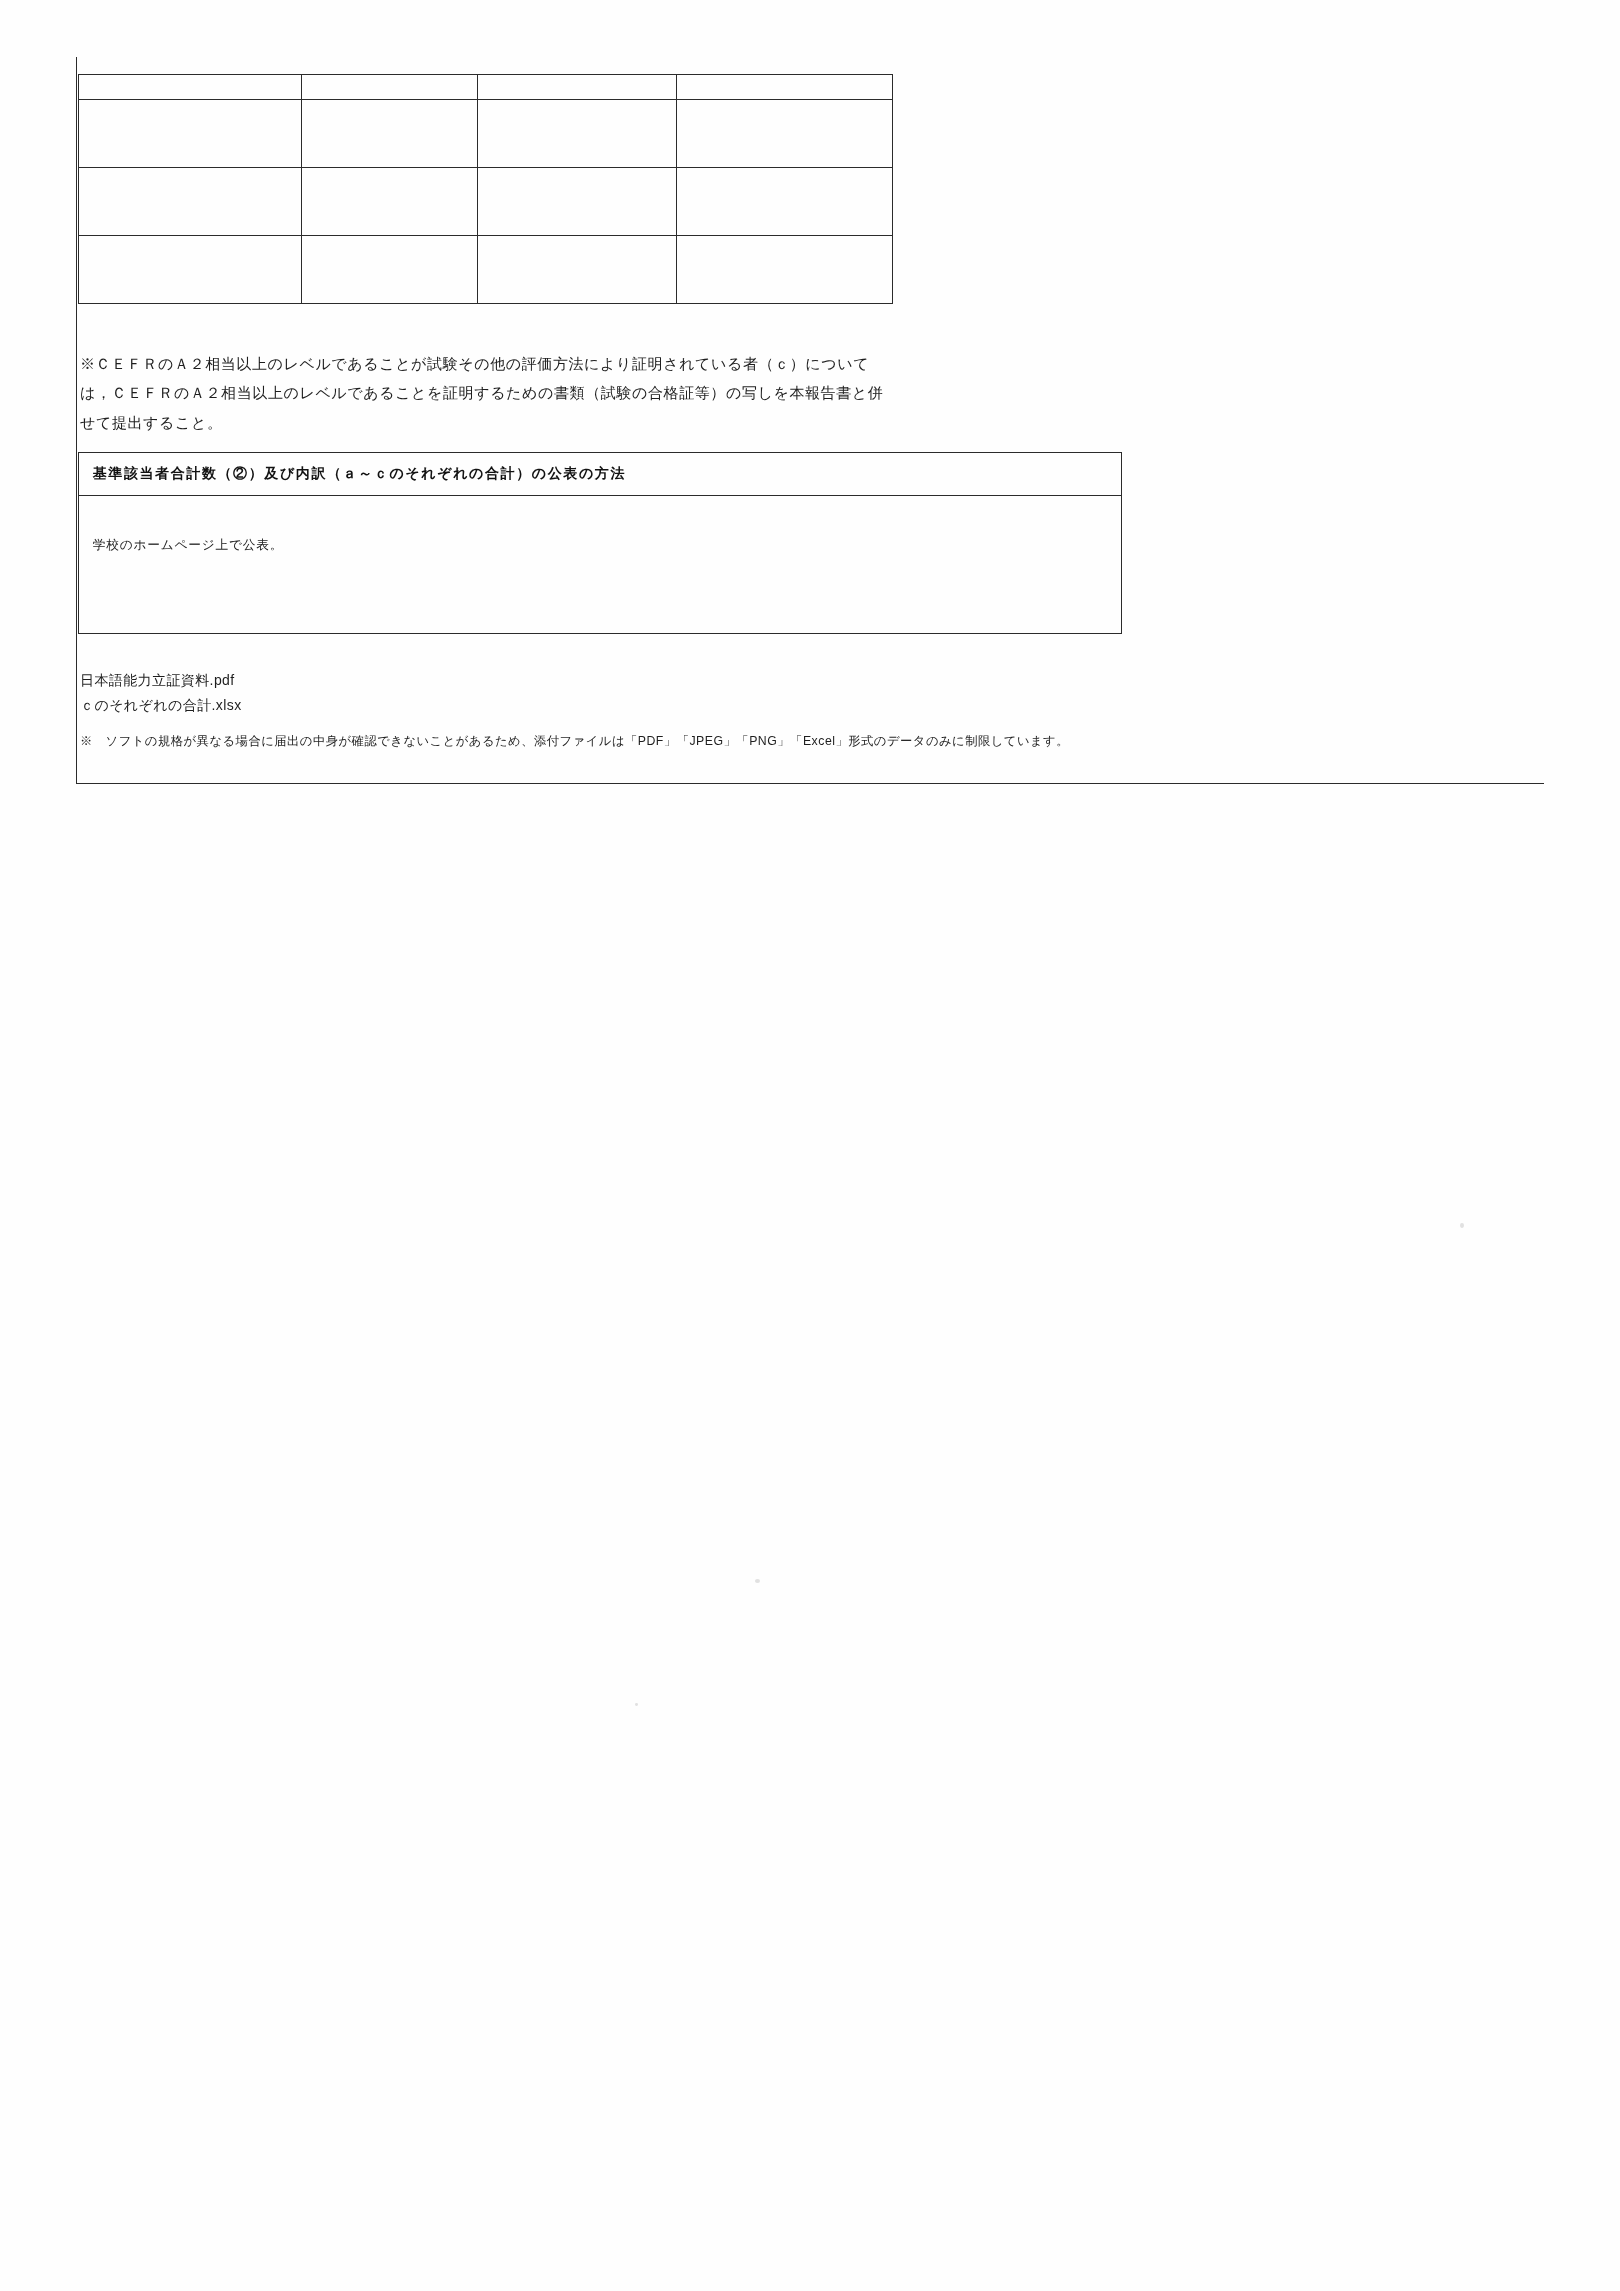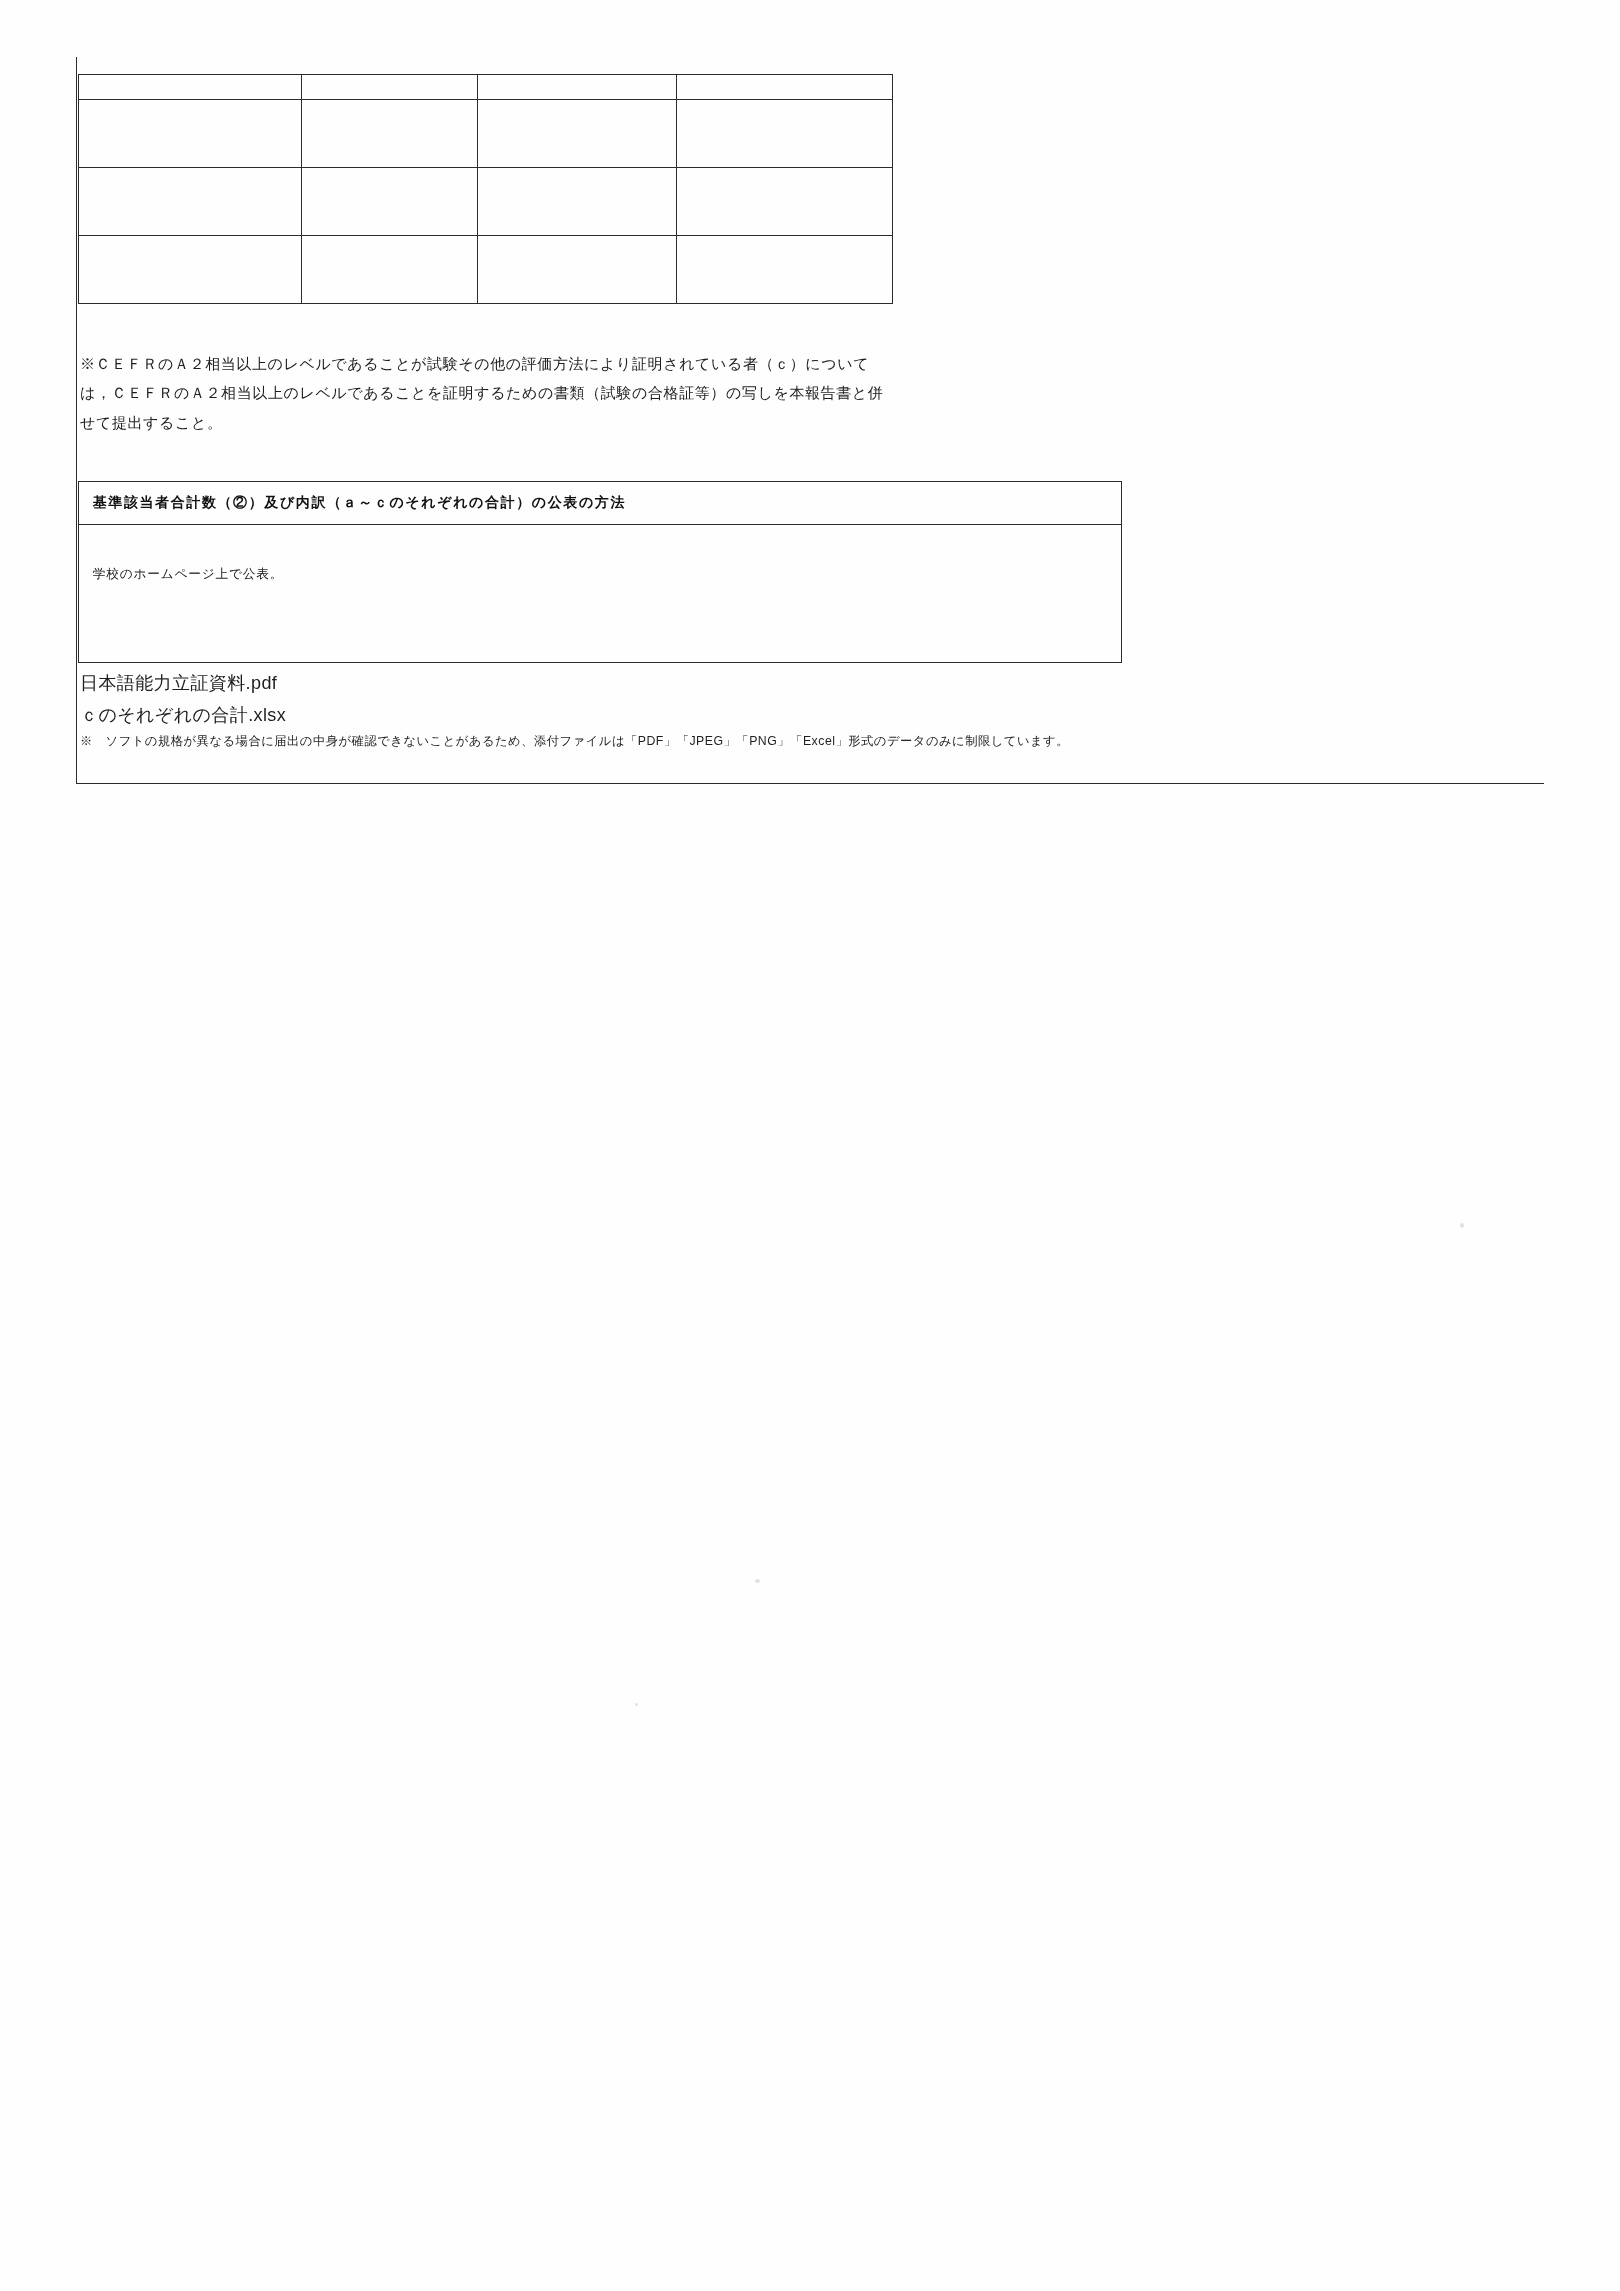--- a/index.html
+++ b/index.html
@@ -70,21 +70,21 @@
     font-size: 15px;
     line-height: 1.95;
     letter-spacing: 0.6px;
     color: #1e1e1e;
   }
 
   
   .boxed {
     position: absolute;
     left: 78px;
-    top: 481px;
+    top: 452px;
     width: 1044px;
     border: 1.4px solid #2b2b2b;
     box-sizing: border-box;
   }
   .boxed-header {
     border-bottom: 1.4px solid #2b2b2b;
     padding: 11.8px 13.7px 11.8px 13.7px;
     font-size: 14px;
     font-weight: bold;
     letter-spacing: 1.6px;
@@ -97,21 +97,21 @@
     font-size: 12.7px;
     letter-spacing: 0.8px;
     color: #1e1e1e;
   }
 
   
   .attachments {
     position: absolute;
     left: 80px;
     top: 668px;
-    font-size: 18px;
+    font-size: 14px;
     line-height: 1.75;
     letter-spacing: 0.4px;
     color: #1e1e1e;
     font-family: "Liberation Sans", sans-serif;
   }
   .attachments .fname {
     display: block;
     white-space: nowrap;
   }
 

